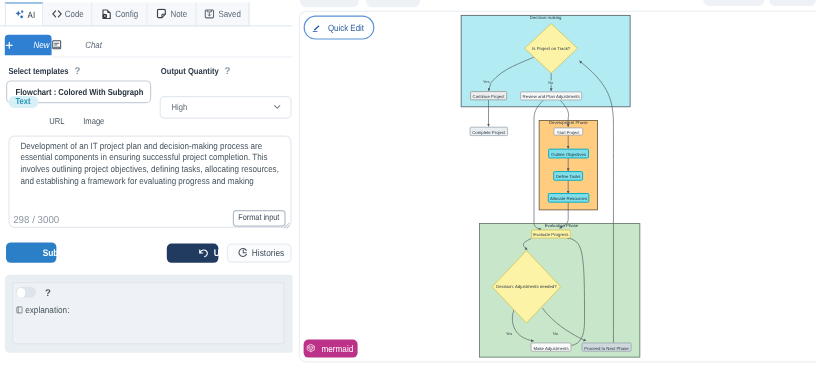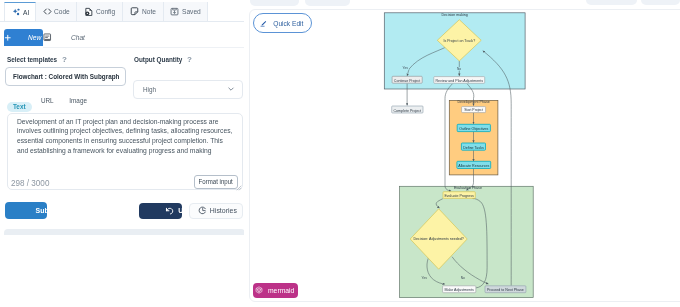--- a/index.html
+++ b/index.html
@@ -3,21 +3,21 @@
 <meta charset="utf-8">
 <style>
   html,body{margin:0;padding:0;}
   body{width:680px;height:307px;overflow:hidden;background:#fff;
        font-family:"Liberation Sans",sans-serif;font-size:11px;color:#334155;
        -webkit-font-smoothing:antialiased;}
   .app{position:relative;width:680px;height:307px;}
   .cx{display:inline-block;transform:scaleX(0.87);transform-origin:left center;white-space:nowrap;}
 
   
-  .left{position:absolute;left:0;top:0;width:244px;height:235px;background:#fff;overflow:hidden;}
+  .left{position:absolute;left:0;top:0;width:244px;height:307px;background:#fff;overflow:hidden;}
 
   .tabbar{position:absolute;left:4px;top:2px;height:20px;display:flex;align-items:stretch;}
   .tab{display:flex;align-items:center;justify-content:center;gap:2px;
        background:#f6f8fb;border-right:1px solid #e4eaf1;
        border-bottom:1px solid #e4eaf1;color:#5b6876;font-size:7.6px;
        box-sizing:border-box;height:20px;padding-left:3px;gap:2.5px;}
   .tab.active{background:#fff;border-bottom:1px solid #fff;border-top:1.5px solid #5b9bd5;
               border-left:1px solid #e4eaf1;color:#32404d;}
   .tabline{position:absolute;left:0px;top:21px;width:244px;height:1px;background:#e4eaf1;}
   .subline{position:absolute;left:43px;top:46.8px;width:201px;height:1px;background:#eef1f5;}
@@ -162,34 +162,34 @@
       <span class="cx">Output Quantity</span>
     </div>
     <div class="qm" style="left:187px;top:55px;">?</div>
     <div class="selbox2" style="left:133px;top:67.5px;width:110px;height:19px;">
       <span class="cx">High</span>
       <svg width="8" height="8" viewBox="0 0 16 16">
         <path d="M3.6 6 L8 10.4 L12.4 6" fill="none" stroke="#6b7886" stroke-width="1.7" stroke-linecap="round" stroke-linejoin="round"></path>
       </svg>
     </div>
 
-    <div class="modetab active" style="left:6.8px;top:102px;width:25px;height:9.5px;">
+    <div class="modetab active" style="left:6.8px;top:80px;width:25px;height:9.5px;">
       <span class="cx" style="transform-origin:center">Text</span>
     </div>
     <div class="modetab" style="left:38px;top:96px;width:18px;height:9.5px;">
       <span class="cx" style="transform-origin:center">URL</span>
     </div>
     <div class="modetab" style="left:64px;top:96px;width:28px;height:9.5px;">
       <span class="cx" style="transform-origin:center">Image</span>
     </div>
 
     <div class="ta" style="left:6.5px;top:112.5px;width:236px;height:77px;padding:3px 9px;">
       <div><span class="cx">Development of an IT project plan and decision-making process are</span></div>
+      <div><span class="cx">essential components in ensuring successful project completion. This</span></div>
       <div><span class="cx">involves outlining project objectives, defining tasks, allocating resources,</span></div>
-      <div><span class="cx">essential components in ensuring successful project completion. This</span></div>
       <div><span class="cx">and establishing a framework for evaluating progress and making</span></div>
     </div>
     <div class="counter" style="left:11.2px;top:178.3px;">
       <span class="cx">298 / 3000</span>
     </div>
     <div class="fmtbtn" style="left:194px;top:175px;width:43.5px;height:13.5px;">
       <span class="cx" style="transform-origin:center">Format input</span>
     </div>
     <svg class="resizer" style="position:absolute;left:236px;top:185px;" width="6" height="6" viewBox="0 0 8 8">
       <path d="M7 1 L1 7 M7 4 L4 7" stroke="#9aa5b1" stroke-width="0.8"></path>

